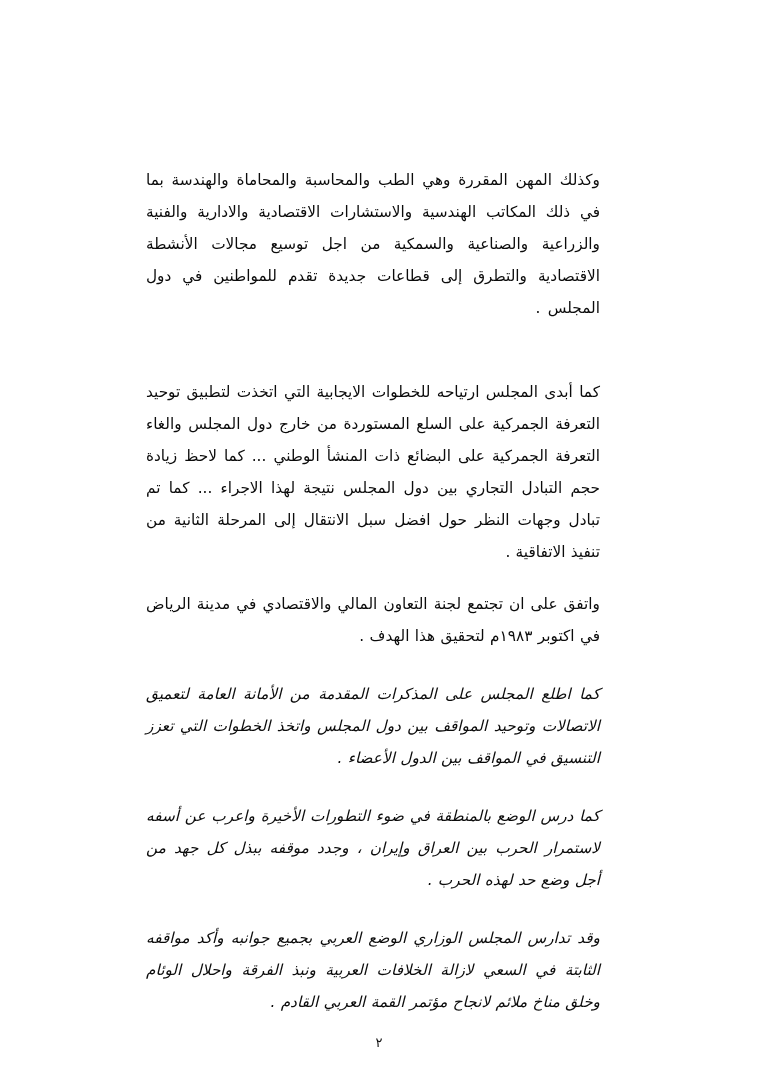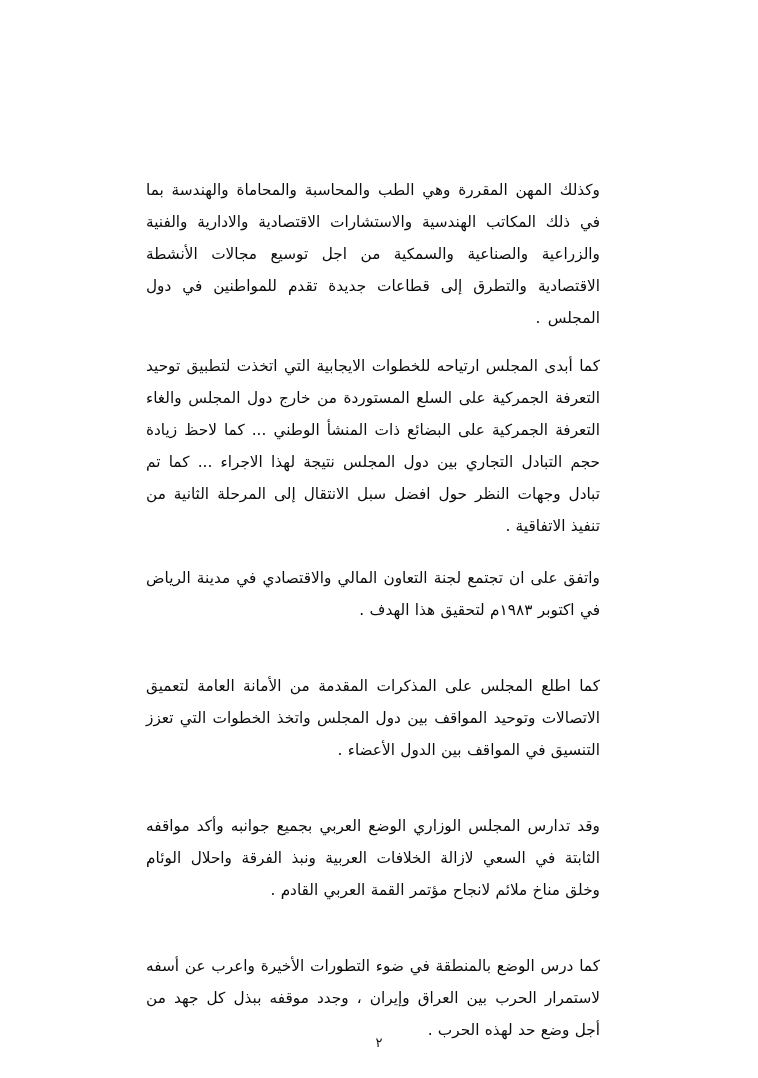--- a/index.html
+++ b/index.html
@@ -12,37 +12,37 @@
     width: 758px;
     height: 1078px;
     background: #ffffff;
     margin: 0 auto;
     overflow: hidden;
     font-family: "DejaVu Sans", "Liberation Sans", sans-serif;
     color: #0b0b0b;
   }
   .content {
     position: absolute;
-    top: 174px;
+    top: 164px;
     right: 158px;
     left: 146px;
     direction: rtl;
     text-align: justify;
     text-align-last: right;
   }
   .para {
     font-size: 15.3px;
     line-height: 32px;
     margin: 0 0 0 0;
     letter-spacing: 0px;
     word-spacing: 0.5px;
   }
-  .gap-large { margin-top: 16px; }
+  .gap-large { margin-top: 52px; }
   .gap-med { margin-top: 20px; }
-  .gap-small { margin-top: 44px; }
+  .gap-small { margin-top: 26px; font-style: italic; }
   .p-justify-loose {
     word-spacing: 2.5px;
   }
   .page-number {
     position: absolute;
     bottom: 28px;
     left: 0;
     right: 0;
     text-align: center;
     font-size: 13px;
@@ -58,21 +58,21 @@
   <div class="content">
 
     <p class="para p-justify-loose">وكذلك المهن المقررة وهي الطب والمحاسبة والمحاماة والهندسة بما في ذلك المكاتب الهندسية والاستشارات الاقتصادية والادارية والفنية والزراعية والصناعية والسمكية من اجل توسيع مجالات الأنشطة الاقتصادية والتطرق إلى قطاعات جديدة تقدم للمواطنين في دول المجلس .</p>
 
     <p class="para gap-large">كما أبدى المجلس ارتياحه للخطوات الايجابية التي اتخذت لتطبيق توحيد التعرفة الجمركية على السلع المستوردة من خارج دول المجلس والغاء التعرفة الجمركية على البضائع ذات المنشأ الوطني ... كما لاحظ زيادة حجم التبادل التجاري بين دول المجلس نتيجة لهذا الاجراء ... كما تم تبادل وجهات النظر حول افضل سبل الانتقال إلى المرحلة الثانية من تنفيذ الاتفاقية .</p>
 
     <p class="para gap-med">واتفق على ان تجتمع لجنة التعاون المالي والاقتصادي في مدينة الرياض في اكتوبر ١٩٨٣م لتحقيق هذا الهدف .</p>
 
     <p class="para gap-small">كما اطلع المجلس على المذكرات المقدمة من الأمانة العامة لتعميق الاتصالات وتوحيد المواقف بين دول المجلس واتخذ الخطوات التي تعزز التنسيق في المواقف بين الدول الأعضاء .</p>
 
+    <p class="para gap-small">كما درس الوضع بالمنطقة في ضوء التطورات الأخيرة واعرب عن أسفه لاستمرار الحرب بين العراق وإيران ، وجدد موقفه ببذل كل جهد من أجل وضع حد لهذه الحرب .</p>
+
     <p class="para gap-small">وقد تدارس المجلس الوزاري الوضع العربي بجميع جوانبه وأكد مواقفه الثابتة في السعي لازالة الخلافات العربية ونبذ الفرقة واحلال الوئام وخلق مناخ ملائم لانجاح مؤتمر القمة العربي القادم .</p>
-
-    <p class="para gap-small">كما درس الوضع بالمنطقة في ضوء التطورات الأخيرة واعرب عن أسفه لاستمرار الحرب بين العراق وإيران ، وجدد موقفه ببذل كل جهد من أجل وضع حد لهذه الحرب .</p>
 
   </div>
 
   <div class="page-number">٢</div>
 
 </div>
 
 </body></html>

